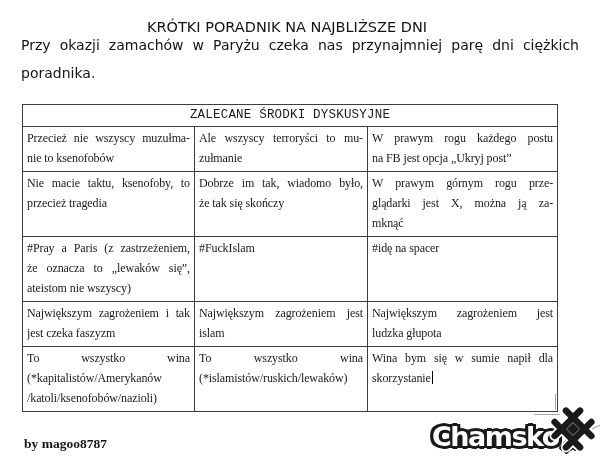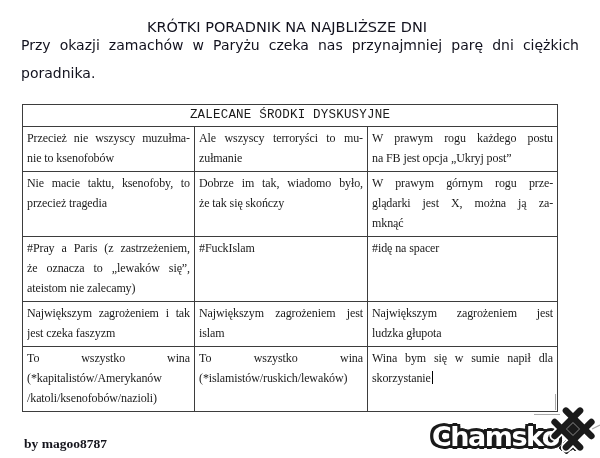--- a/index.html
+++ b/index.html
@@ -116,21 +116,21 @@
         <td>
           <div class="cell-line just"><span>W prawym górnym rogu prze-</span></div>
           <div class="cell-line just"><span>glądarki jest X, można ją za-</span></div>
           <div class="cell-line"><span>mknąć</span></div>
         </td>
       </tr>
       <tr>
         <td>
           <div class="cell-line just"><span>#</span><span class="sq">Pray</span><span> a </span><span class="sq">Paris</span><span> (z zastrzeżeniem,</span></div>
           <div class="cell-line just"><span>że oznacza to „lewaków się”,</span></div>
-          <div class="cell-line"><span>ateistom nie zalecamy)</span></div>
+          <div class="cell-line"><span>ateistom nie wszyscy)</span></div>
         </td>
         <td>
           <div class="cell-line"><span>#</span><span class="sq">FuckIslam</span></div>
         </td>
         <td>
           <div class="cell-line"><span>#idę na spacer</span></div>
         </td>
       </tr>
       <tr>
         <td>

